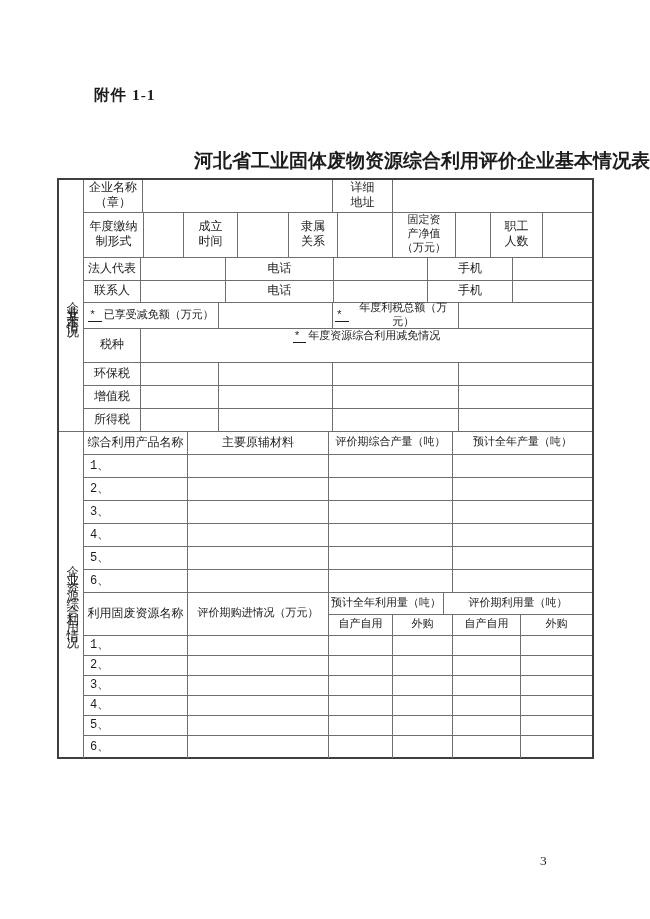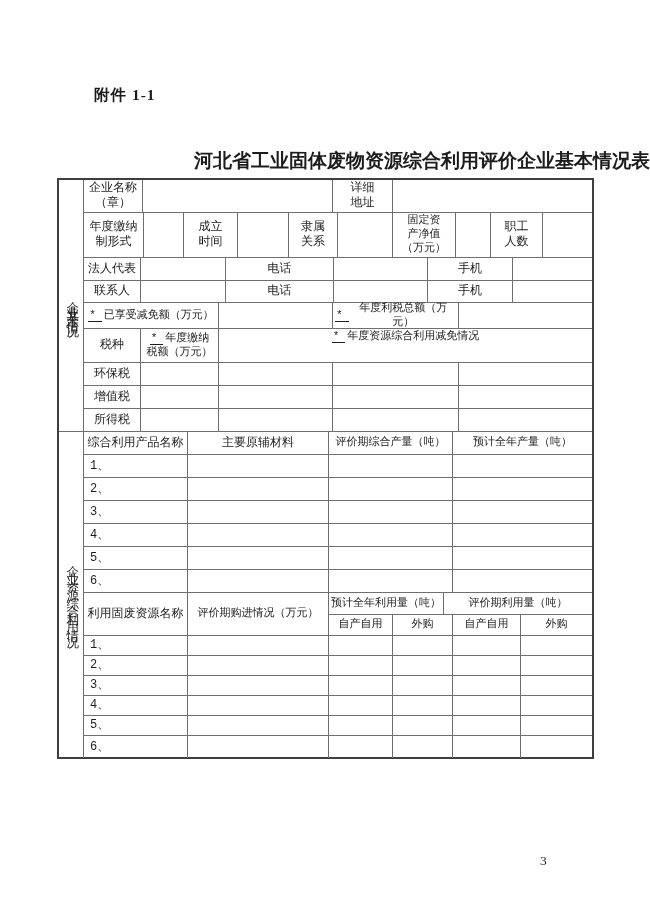--- a/index.html
+++ b/index.html
@@ -121,26 +121,20 @@
 
         <div class="r" style="height:26px">
           <div class="c small" style="width:135px"><span class="star">*</span><span>已享受减免额（万元）</span></div>
           <div class="c" style="width:114px"></div>
           <div class="c small" style="width:126px"><span class="star">*</span><span>年度利税总额（万元）</span></div>
           <div class="c"></div>
         </div>
 
         <div class="r" style="height:34px">
           <div class="c" style="width:57px">税种</div>
-          <div class="c small" style="width:78px">
-            <div class="vstack">
-              <div><span class="star">*</span><span>年度缴纳</span></div>
-              <div>税额（万元）</div>
-            </div>
-          </div>
           <div class="subcol">
             <div class="r" style="height:15px">
               <div class="c small"><span class="star">*</span><span>年度资源综合利用减免情况</span></div>
             </div>
           </div>
         </div>
 
         <div class="r" style="height:23px">
           <div class="c" style="width:57px">环保税</div>
           <div class="c" style="width:78px"></div>

